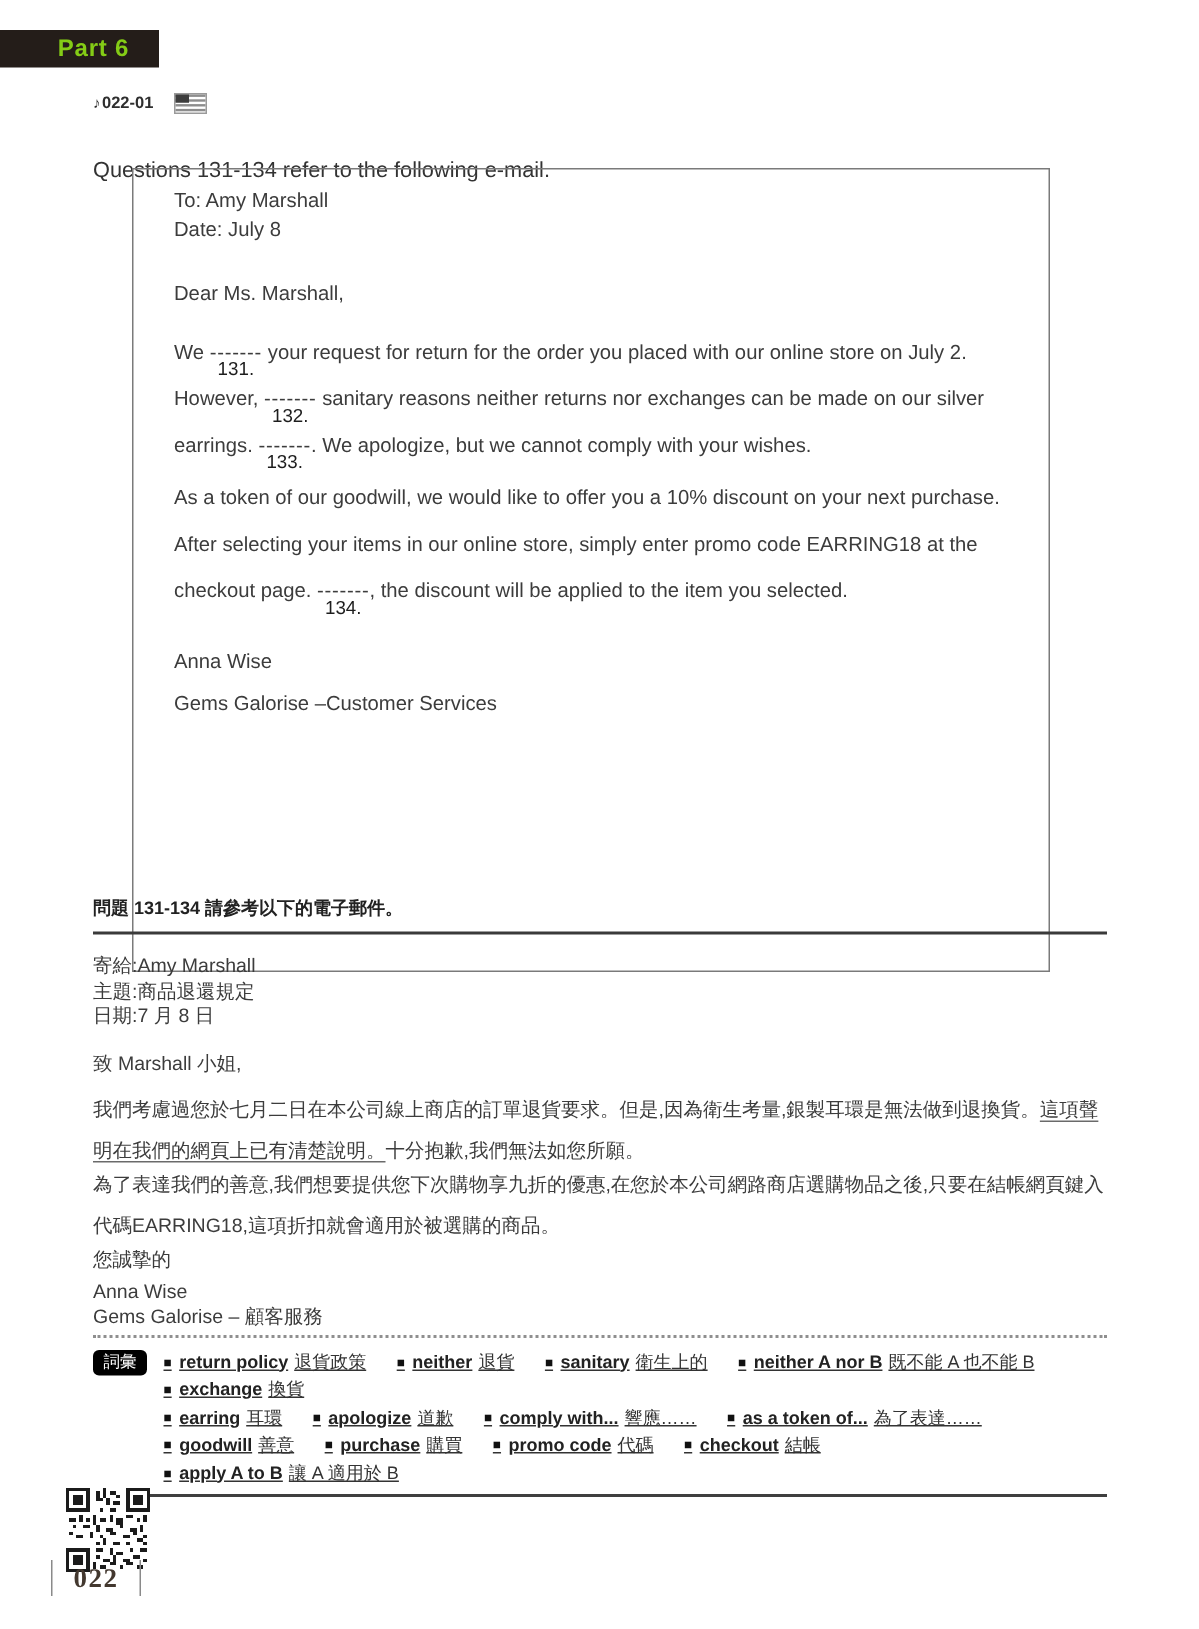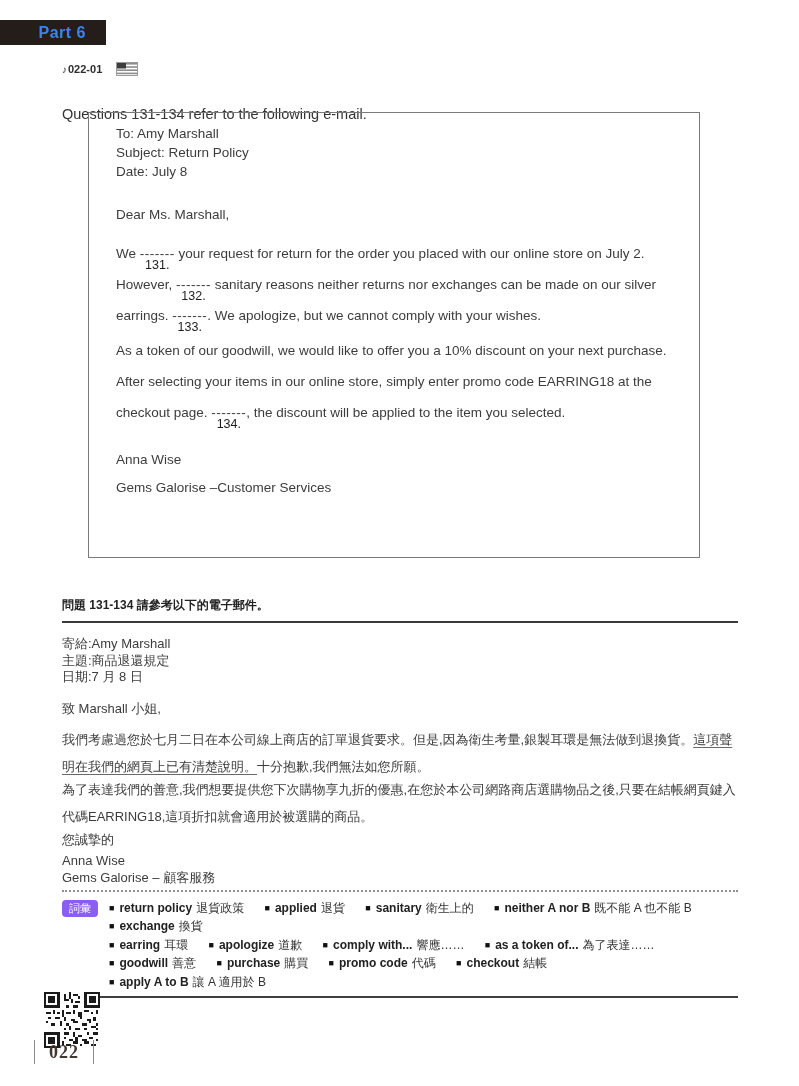--- a/index.html
+++ b/index.html
@@ -4,34 +4,34 @@
 <style>
   html,body{margin:0;padding:0;}
   body{
     width:799px;height:1086px;position:relative;background:#ffffff;
     font-family:"Liberation Sans","DejaVu Sans",sans-serif;color:#3d3d3d;
     overflow:hidden;
   }
   
   .part-badge{
     position:absolute;left:0;top:20px;width:106px;height:25px;
-    background:#241d19;color:#3b82f6;font-weight:bold;font-size:16px;
+    background:#241d19;color:#84cc16;font-weight:bold;font-size:16px;
     display:flex;align-items:center;justify-content:flex-end;
     padding-right:20px;box-sizing:border-box;letter-spacing:.5px;
   }
   .audio-line{
     position:absolute;left:62px;top:62px;display:flex;align-items:center;
     font-size:11px;font-weight:bold;color:#2e2e2e;
   }
   .audio-line .note{font-size:10px;margin-right:1px;}
   .audio-line svg{margin-left:14px;display:block;}
   .intro{position:absolute;left:62px;top:85px;font-size:14.5px;color:#333;margin-top:21px;}
   
   .email-box{
-    position:absolute;left:88px;top:112px;width:612px;height:446px;
+    position:absolute;left:88px;top:112px;width:612px;height:536px;
     border:1.5px solid #7a7a7a;box-sizing:border-box;
     padding:11px 20px 0 27px;font-size:13.5px;color:#3c3c3c;
   }
   .eh{line-height:19px;}
   .esal{margin-top:24px;line-height:19px;}
   .ep{line-height:31px;margin:14px 0 0;}
   .ep.second{margin-top:4px;}
   .eclose{margin-top:2px;line-height:19px;}
   .esig-name{margin-top:22px;line-height:19px;}
   .esig-title{margin-top:9px;line-height:19px;}
@@ -50,26 +50,26 @@
   .zh-sal{margin-top:15px;line-height:16.5px;}
   .zh-p{line-height:27px;margin:9px 0 0;}
   .zh-p.second{margin-top:-4px;}
   .u{text-decoration:underline;text-underline-offset:3px;text-decoration-color:#6a6a6a;}
   .zh-close{margin-top:2px;line-height:16.5px;}
   .zh-sig{margin-top:3px;line-height:17px;}
   .dotted{border-top:2px dotted #8f8f8f;margin-top:4px;}
   
   .vocab{display:flex;align-items:flex-start;margin-top:7px;}
   .vtag{
-    flex:none;background:#8b5cf6;color:#fff;font-size:11px;line-height:15px;
+    flex:none;background:#000000;color:#fff;font-size:11px;line-height:15px;
     padding:1px 7px;border-radius:4px;margin:1px 11px 0 0;
   }
   .vrows{font-size:12px;color:#333;}
   .vrow{line-height:18.5px;}
-  .vitem{margin-right:17px;white-space:nowrap;}
+  .vitem{margin-right:17px;white-space:nowrap;text-decoration:underline;}
   .vb{font-size:9px;vertical-align:1px;margin-right:5px;color:#111;}
   .ven{font-weight:bold;color:#222;}
   .vzh{margin-left:4px;}
   .vrule{border-top:2px solid #3f3f3f;margin-top:5px;}
   
   .qr{position:absolute;left:44px;top:992px;}
   .pagenum{
     position:absolute;left:34px;top:1040px;display:flex;align-items:center;
     font-family:"Liberation Serif","DejaVu Serif",serif;
     font-size:18px;font-weight:bold;color:#43382f;
@@ -96,21 +96,20 @@
       <rect x="1" y="10.6" width="20" height="1.6"></rect>
     </g>
     <rect x="1" y="1" width="9" height="5.5" fill="#3d3d3d"></rect>
   </svg>
 </div>
 
 <div class="intro">Questions 131-134 refer to the following e-mail.</div>
 
 <div class="email-box">
   <div class="eh">To: Amy Marshall</div>
-  <div class="eh">Subject: Return Policy</div>
   <div class="eh">Date: July 8</div>
   <div class="esal">Dear Ms. Marshall,</div>
 
   <p class="ep"><span>We </span><span class="blank"><span class="dash">-------</span><span class="bnum">131.</span></span><span> your request for return for the order you placed with our online store on July 2. However, </span><span class="blank"><span class="dash">-------</span><span class="bnum">132.</span></span><span> sanitary reasons neither returns nor exchanges can be made on our silver earrings. </span><span class="blank"><span class="dash">-------</span><span class="bnum">133.</span></span><span>. We apologize, but we cannot comply with your wishes.</span></p>
 
   <p class="ep second"><span>As a token of our goodwill, we would like to offer you a 10% discount on your next purchase. After selecting your items in our online store, simply enter promo code EARRING18 at the checkout page. </span><span class="blank"><span class="dash">-------</span><span class="bnum">134.</span></span><span>, the discount will be applied to the item you selected.</span></p>
 
   <div class="esig-name">Anna Wise</div>
   <div class="esig-title">Gems Galorise –Customer Services</div>
 </div>
@@ -133,21 +132,21 @@
     <div>Gems Galorise – 顧客服務</div>
   </div>
 
   <div class="dotted"></div>
 
   <div class="vocab">
     <span class="vtag">詞彙</span>
     <div class="vrows">
       <div class="vrow">
         <span class="vitem"><span class="vb">■</span><span class="ven">return policy</span><span class="vzh">退貨政策</span></span>
-        <span class="vitem"><span class="vb">■</span><span class="ven">applied</span><span class="vzh">退貨</span></span>
+        <span class="vitem"><span class="vb">■</span><span class="ven">neither</span><span class="vzh">退貨</span></span>
         <span class="vitem"><span class="vb">■</span><span class="ven">sanitary</span><span class="vzh">衛生上的</span></span>
         <span class="vitem"><span class="vb">■</span><span class="ven">neither A nor B</span><span class="vzh">既不能 A 也不能 B</span></span>
         <span class="vitem"><span class="vb">■</span><span class="ven">exchange</span><span class="vzh">換貨</span></span>
       </div>
       <div class="vrow">
         <span class="vitem"><span class="vb">■</span><span class="ven">earring</span><span class="vzh">耳環</span></span>
         <span class="vitem"><span class="vb">■</span><span class="ven">apologize</span><span class="vzh">道歉</span></span>
         <span class="vitem"><span class="vb">■</span><span class="ven">comply with...</span><span class="vzh">響應……</span></span>
         <span class="vitem"><span class="vb">■</span><span class="ven">as a token of...</span><span class="vzh">為了表達……</span></span>
       </div>

